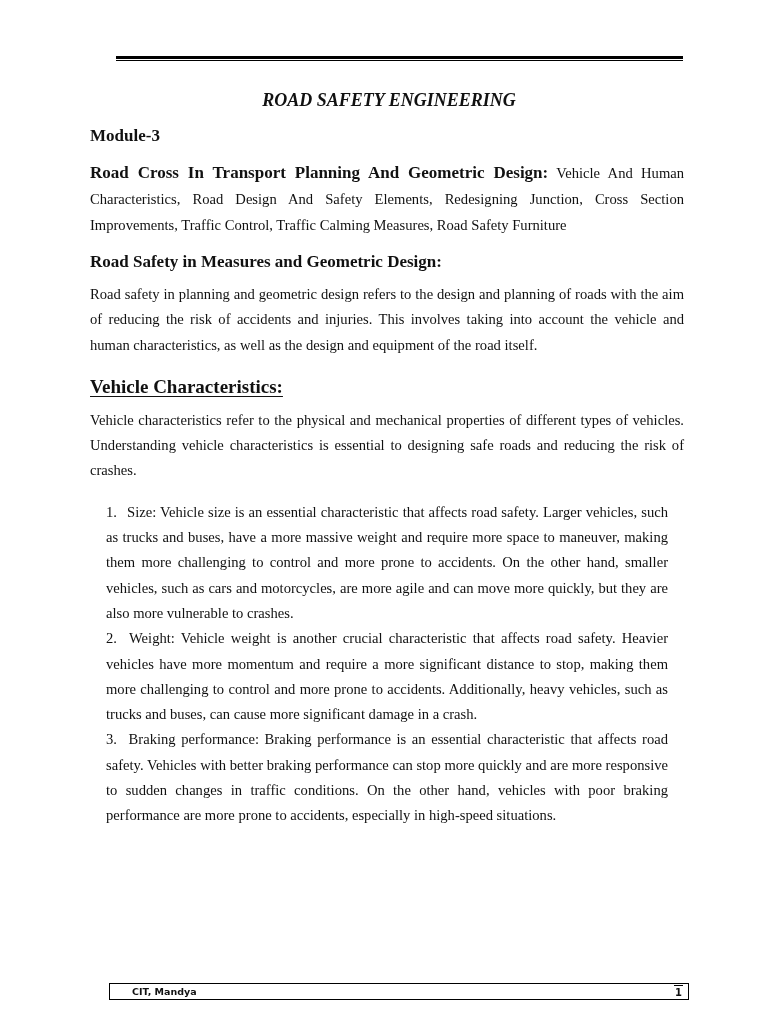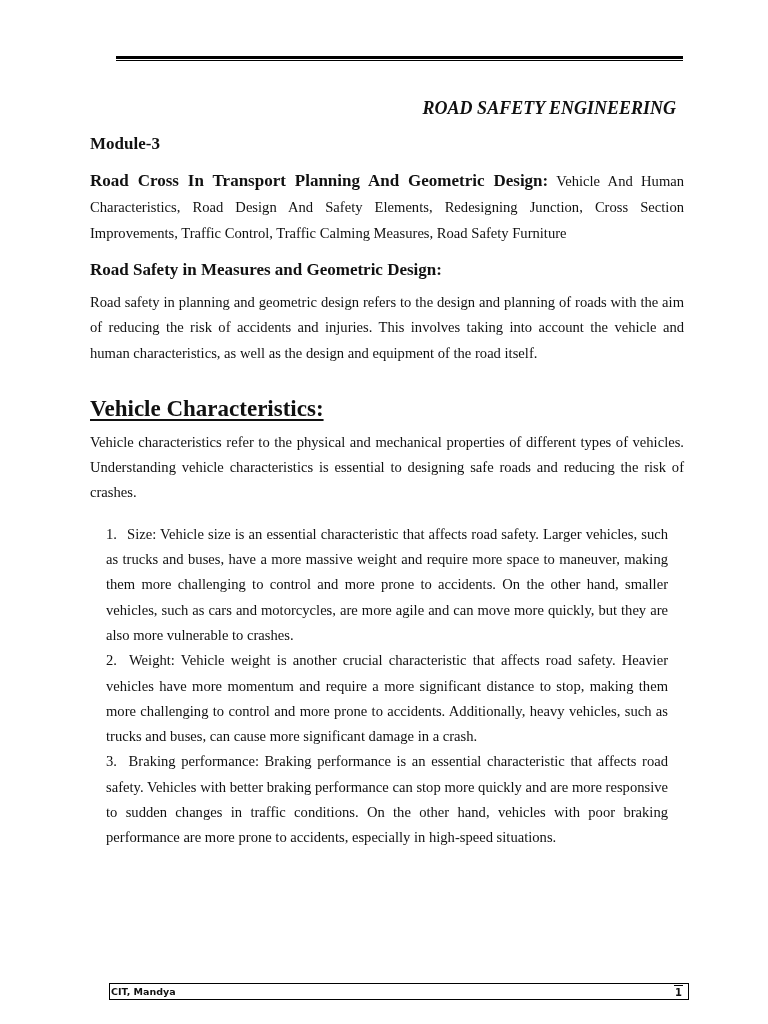--- a/index.html
+++ b/index.html
@@ -6,45 +6,45 @@
     body {
       width: 768px; height: 1024px; background: #ffffff; position: relative; overflow: hidden;
       font-family: "Liberation Serif", "DejaVu Serif", serif; color: #111;
     }
     .header-rule {
       position: absolute; left: 116px; top: 56px; width: 567px; height: 5px;
       border-top: 3px solid #000; border-bottom: 1px solid #000; box-sizing: border-box;
     }
     .content { position: absolute; left: 90px; top: 86px; width: 594px; }
     .doc-title {
-      text-align: right; font-weight: bold; font-style: italic; font-size: 18px;
-      margin: 8px; line-height: 28px; padding-left: 4px;
+      text-align: center; font-weight: bold; font-style: italic; font-size: 18px;
+      margin: 0; line-height: 28px; padding-left: 4px;
     }
     .module {
       font-weight: bold; font-size: 17px; margin: 10px 0 0 0; line-height: 24px;
     }
     .intro {
       margin: 12px 0 0 0; font-size: 14.6px; line-height: 26px; text-align: justify;
     }
     .intro .lead { font-weight: bold; font-size: 17px; }
     .h2 { font-weight: bold; font-size: 17px; margin: 10px 0 0 0; line-height: 28px; }
     .para { font-size: 14.6px; line-height: 25.3px; text-align: justify; margin: 6px 0 0 0; }
     .h3 {
-      font-weight: bold; font-size: 23px; margin: 28px 0 0 0; line-height: 30px;
+      font-weight: bold; font-size: 19px; margin: 14px 0 0 0; line-height: 30px;
       text-decoration: underline; text-underline-offset: 3px;
     }
     .list { margin: 16px; padding: 0; list-style: none; }
     .list li { font-size: 14.6px; line-height: 25.3px; text-align: justify; }
     .list .num { display: inline-block; width: 17px; }
     .footer-box {
       position: absolute; left: 109px; top: 983px; width: 580px; height: 17px;
       border: 1px solid #000; box-sizing: border-box;
       font-family: "DejaVu Sans", "Liberation Sans", sans-serif;
     }
-    .footer-left { position: absolute; left: 1px; top: 1px; font-size: 9.5px; font-weight: bold; line-height: 13px; }
+    .footer-left { position: absolute; left: 22px; top: 1px; font-size: 9.5px; font-weight: bold; line-height: 13px; }
     .footer-page {
       position: absolute; right: 5px; top: 1px; font-size: 10px; font-weight: bold; line-height: 13px;
       border-top: 1px solid #000; border-bottom: 1px solid #000; padding: 0 1px;
     }
   </style>
 </head>
 <body>
 
 <div class="header-rule"></div>
 

